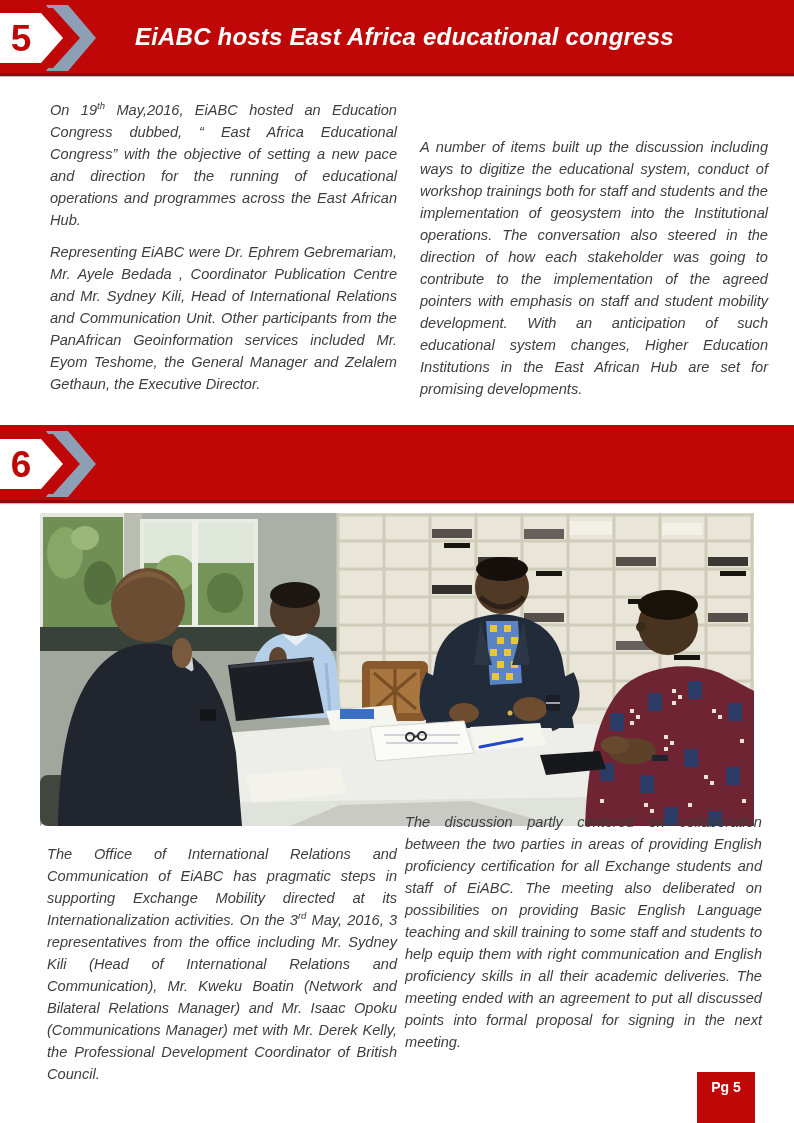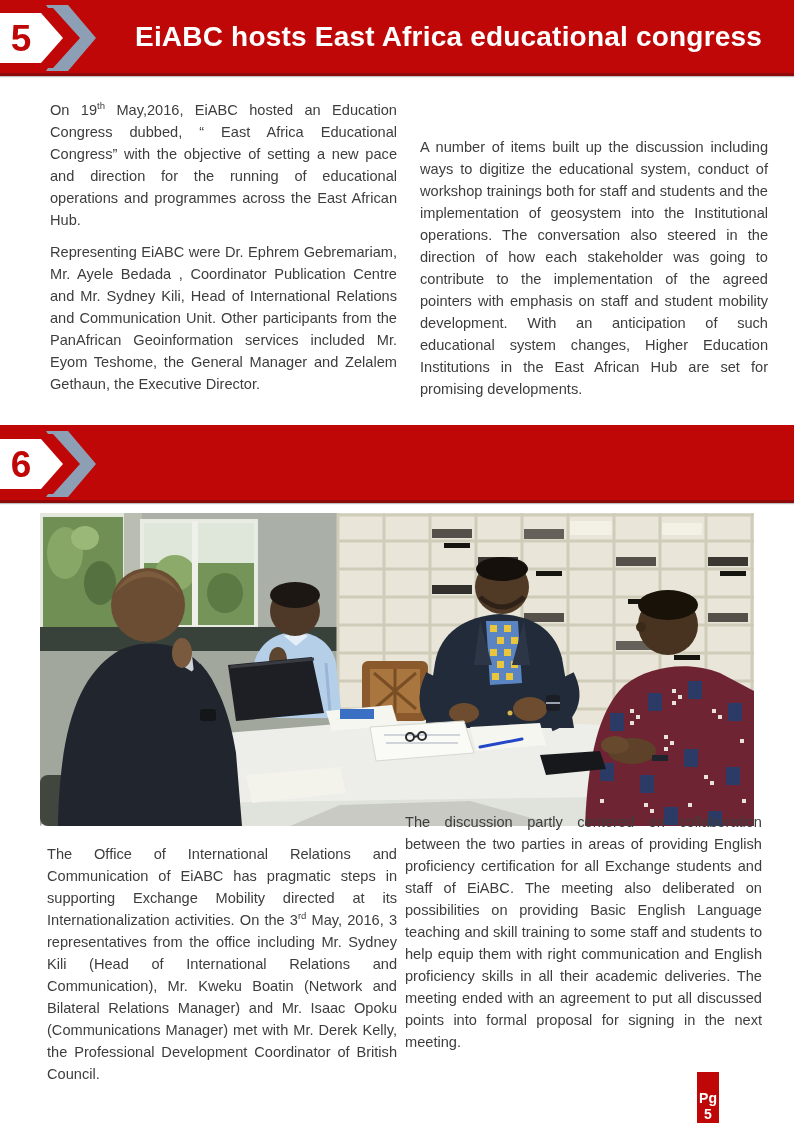--- a/index.html
+++ b/index.html
@@ -9,39 +9,39 @@
   }
   .banner{
     position:absolute;left:0;width:794px;height:76px;background:#bf0707;
     border-bottom:3px solid #8e0a0a;box-sizing:border-box;
     box-shadow:0 1px 1px rgba(0,0,0,0.25);
   }
   #banner5{top:0;}
   #banner6{top:425px;height:78px;}
   .banner .title{
     position:absolute;left:135px;top:50%;transform:translateY(-50%);
-    color:#ffffff;font-weight:bold;font-size:28px;letter-spacing:0.2px;white-space:nowrap;
+    color:#ffffff;font-weight:bold;font-size:24px;letter-spacing:0.2px;white-space:nowrap;font-style:italic;
   }
   .tab-svg{position:absolute;left:0;top:0;}
   .col{
     position:absolute;font-size:14.6px;line-height:22px;color:#3d3d3d;
     text-align:justify;
   }
-  .col p{margin:0 0 10px 0;}
+  .col p{margin:0 0 10px 0;font-style:italic;}
   .col p:last-child{margin-bottom:0;}
   sup{font-size:9.5px;vertical-align:super;line-height:0;}
   #s5-left{left:50px;top:99px;width:347px;}
   #s5-right{left:420px;top:99px;width:348px;margin-top:37px;}
   #s6-left{left:47px;top:843px;width:350px;}
   #s6-right{left:405px;top:811px;width:357px;}
   .photo{position:absolute;left:40px;top:513px;width:714px;height:313px;}
   .badge{
-    position:absolute;left:697px;top:1072px;width:22px;height:51px;
+    position:absolute;left:697px;top:1072px;width:58px;height:51px;
     background:#bf0707;color:#ffffff;font-weight:bold;font-size:14px;
-    text-align:center;padding-top:18px;box-sizing:border-box;
+    text-align:center;padding-top:7px;box-sizing:border-box;
   }
 </style>
 </head>
 <body>
 
 <div class="banner" id="banner5">
   <svg class="tab-svg" width="100" height="76" viewBox="0 0 100 76">
     <polygon points="46,5 68,5 96,38 68,71 46,71 68,38" fill="#8C9FB4"></polygon>
     <polygon points="30,8 53,8 80,38 53,68 30,68 56,38" fill="#bf0707"></polygon>
     <polygon points="0,13 41,13 63,38 41,63 0,63" fill="#ffffff"></polygon>

